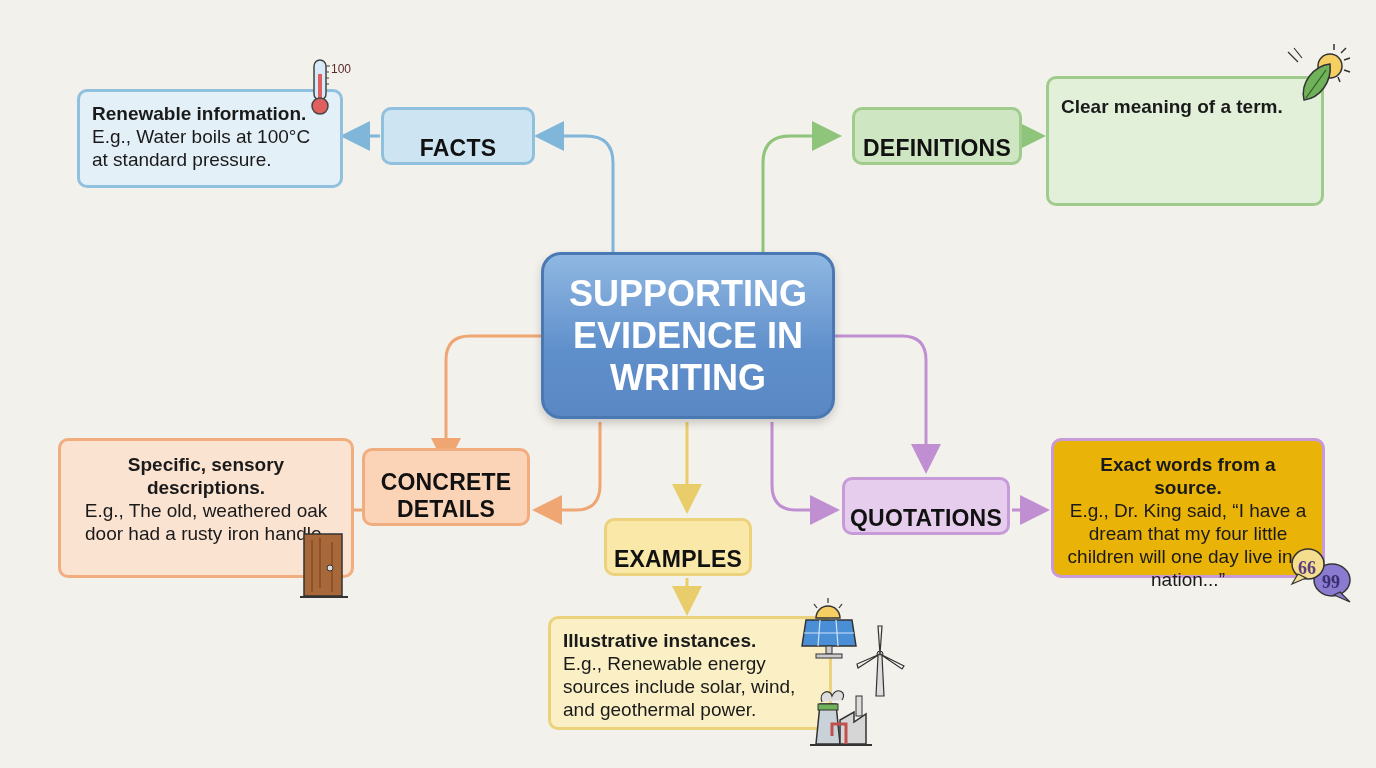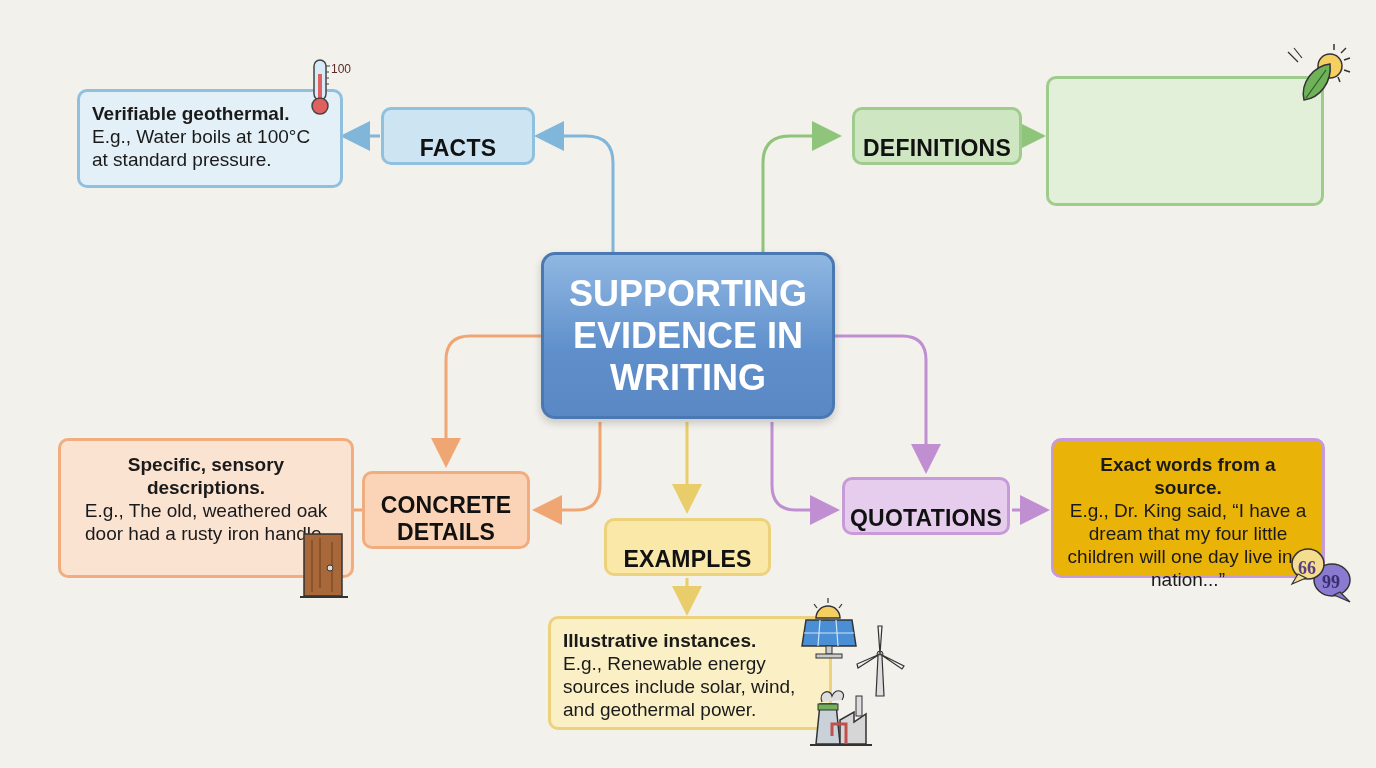--- a/index.html
+++ b/index.html
@@ -3,21 +3,21 @@
 <meta charset="utf-8">
 <style>
   html, body { margin:0; padding:0; }
   body { width:1376px; height:768px; background:#f3f1ec; position:relative; overflow:hidden;
          font-family:"Liberation Sans", sans-serif; }
   .box { position:absolute; box-sizing:border-box; border-radius:10px; border:3px solid; }
   .label { display:flex; align-items:flex-end; justify-content:center; text-align:center;
            font-weight:bold; font-size:23px; color:#111; line-height:27px; letter-spacing:0.2px; }
   .desc { font-size:19px; color:#1a1a1a; line-height:23px; padding:10px 12px; }
   .desc b { display:block; font-weight:bold; }
-  .center { left:541px; top:252px; width:294px; height:167px; border-radius:14px;
+  .center { left:541px; top:252px; width:294px; height:167px; border-radius:20px;
             background:linear-gradient(#8fb7e2,#5f8fcb 60%,#5a88c4); border:3px solid #4a78b3;
             color:#fff; font-weight:bold; font-size:36px; line-height:42px; display:flex;
             align-items:center; justify-content:center; text-align:center;
             box-shadow:0 4px 8px rgba(0,0,0,0.18); }
   svg.wires { position:absolute; left:0; top:0; }
   .icon { position:absolute; }
 </style>
 </head>
 <body>
 
@@ -56,77 +56,78 @@
 </svg>
 
 <div class="box center">
   <span>SUPPORTING EVIDENCE IN WRITING</span>
 </div>
 
 <div class="box label" style="left:381px;top:107px;width:154px;height:58px;background:#cde4f2;border-color:#8fc0de;">
   <span>FACTS</span>
 </div>
 <div class="box desc" style="left:77px;top:89px;width:266px;height:99px;background:#e4f0f8;border-color:#8fc0de;">
-  <b>Verifiable geothermal.</b>
+  <b>Renewable information.</b>
   <span>E.g., Water boils at 100°C at standard pressure.</span>
 </div>
 <svg class="icon" style="left:306px;top:58px" width="54" height="60">
   <rect x="8" y="2" width="12" height="40" rx="6" fill="#d6ebf7" stroke="#444" stroke-width="1.5"></rect>
   <rect x="12" y="16" width="4" height="28" fill="#e06060"></rect>
   <circle cx="14" cy="48" r="8" fill="#e06060" stroke="#444" stroke-width="1.5"></circle>
   <g stroke="#444" stroke-width="1">
       <line x1="20" y1="8" x2="24" y2="8"></line>
       <line x1="20" y1="14" x2="23" y2="14"></line>
       <line x1="20" y1="20" x2="23" y2="20"></line>
       <line x1="20" y1="26" x2="23" y2="26"></line>
     </g>
   <text x="25" y="15" font-size="12" fill="#5a2a2a" font-family="Liberation Sans, sans-serif">100</text>
 </svg>
 
 <div class="box label" style="left:852px;top:107px;width:170px;height:58px;background:#cfe6c3;border-color:#9fcc8c;">
   <span>DEFINITIONS</span>
 </div>
 <div class="box desc" style="left:1046px;top:76px;width:278px;height:130px;background:#e2f0da;border-color:#9fcc8c;padding-top:16px;">
+  <b>Clear meaning of a term.</b>
 </div>
 <svg class="icon" style="left:1280px;top:42px" width="76" height="64">
   <g stroke="#333" stroke-width="1.5">
       <line x1="54" y1="2" x2="54" y2="8"></line>
       <line x1="70" y1="16" x2="64" y2="18"></line>
       <line x1="66" y1="6" x2="61" y2="11"></line>
       <line x1="70" y1="30" x2="64" y2="28"></line>
       <line x1="60" y1="40" x2="58" y2="35"></line>
     </g>
   <circle cx="50" cy="24" r="12" fill="#f5cf62" stroke="#333" stroke-width="1.5"></circle>
   <path d="M24,58 C20,40 34,24 50,22 C52,40 40,56 24,58 z" fill="#6fb25a" stroke="#333" stroke-width="1.5"></path>
   <path d="M26,56 L46,28" stroke="#2f5a25" stroke-width="1.2"></path>
   <g stroke="#333" stroke-width="1.2">
       <line x1="8" y1="10" x2="18" y2="20"></line>
       <line x1="14" y1="6" x2="22" y2="16"></line>
     </g>
 </svg>
 
-<div class="box label" style="left:362px;top:471px;width:168px;height:78px;background:#fbd3b6;border-color:#f2ad7f;">
+<div class="box label" style="left:362px;top:448px;width:168px;height:78px;background:#fbd3b6;border-color:#f2ad7f;">
   <span>CONCRETE DETAILS</span>
 </div>
 <div class="box desc" style="left:58px;top:438px;width:296px;height:140px;background:#fbe3d2;border-color:#f2ad7f;text-align:center;padding-top:12px;">
   <b>Specific, sensory descriptions.</b>
   <span>E.g., The old, weathered oak door had a rusty iron handle.</span>
 </div>
 <svg class="icon" style="left:298px;top:532px" width="52" height="68">
   <rect x="6" y="2" width="38" height="62" fill="#a8683a" stroke="#333" stroke-width="1.5"></rect>
   <g stroke="#6a3e1e" stroke-width="1">
       <line x1="14" y1="8" x2="14" y2="60"></line>
       <line x1="22" y1="6" x2="22" y2="56"></line>
       <line x1="34" y1="10" x2="34" y2="60"></line>
     </g>
   <circle cx="32" cy="36" r="3" fill="#ddd" stroke="#333"></circle>
   <line x1="2" y1="65" x2="50" y2="65" stroke="#333" stroke-width="2"></line>
 </svg>
 
-<div class="box label" style="left:604px;top:518px;width:167px;height:58px;background:#f9e8a8;border-color:#ecd27c;">
+<div class="box label" style="left:604px;top:518px;width:148px;height:58px;background:#f9e8a8;border-color:#ecd27c;">
   <span>EXAMPLES</span>
 </div>
 <div class="box desc" style="left:548px;top:616px;width:284px;height:114px;background:#fbf0c5;border-color:#ecd27c;padding-top:10px;">
   <b>Illustrative instances.</b>
   <span>E.g., Renewable energy sources include solar, wind, and geothermal power.</span>
 </div>
 <svg class="icon" style="left:796px;top:596px" width="116" height="152">
   <path d="M20,22 A12,12 0 0 1 44,22 z" fill="#f5cf62" stroke="#333" stroke-width="1.5"></path>
   <g stroke="#333" stroke-width="1.2">
       <line x1="32" y1="2" x2="32" y2="7"></line>

